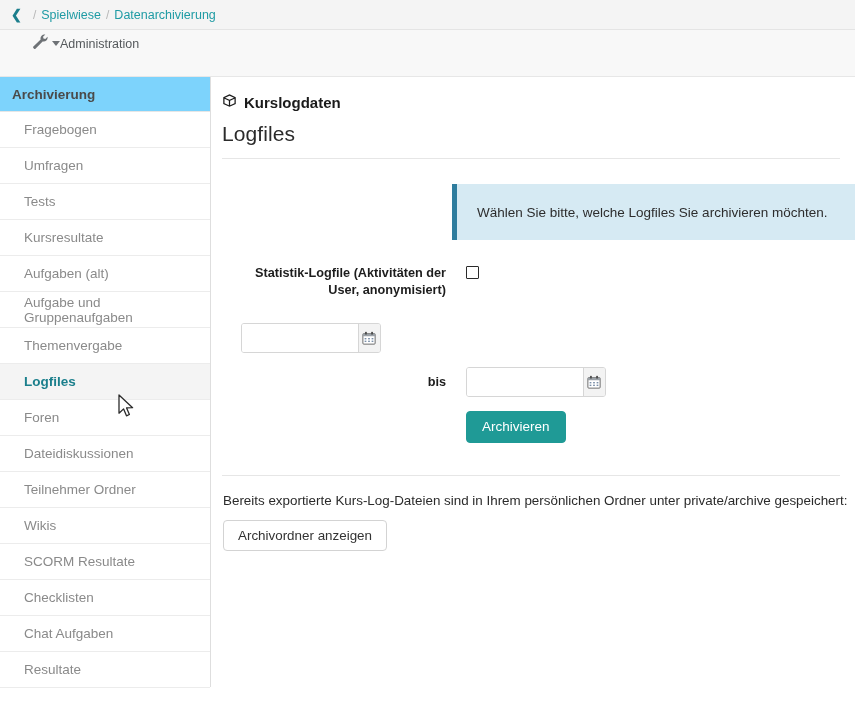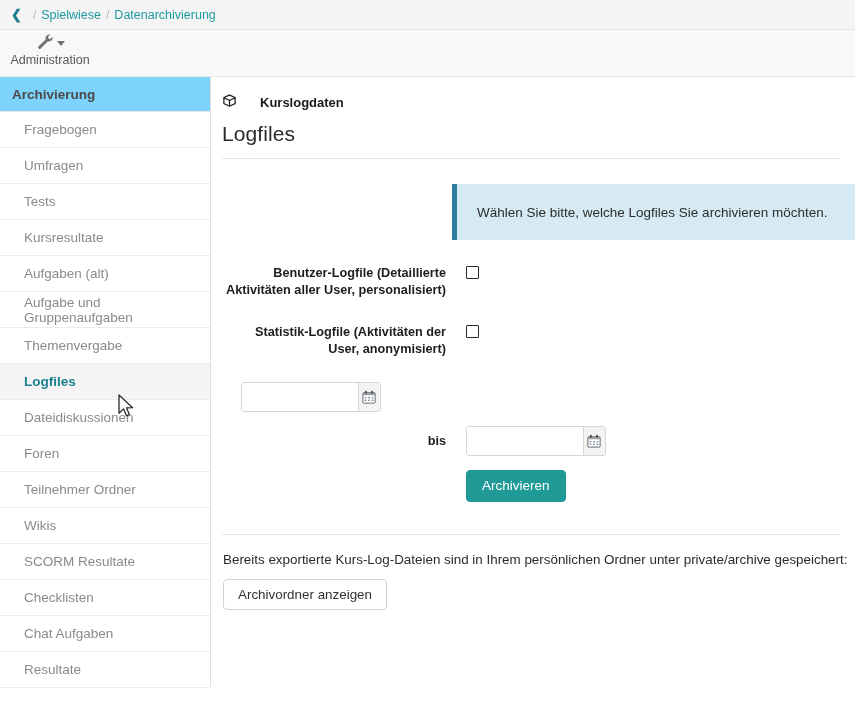--- a/index.html
+++ b/index.html
@@ -37,25 +37,25 @@
   .admin-bar {
     height: 47px;
     background: #f8f8f8;
     border-bottom: 1px solid #e7e7e7;
     display: flex;
     align-items: flex-start;
     padding-left: 13px;
   }
   .admin-item {
     display: flex;
-    flex-direction: column;
     align-items: center;
     cursor: pointer;
     padding-top: 4px;
     width: 74px;
+    margin-left: 18px;
   }
   .admin-icon-row { display:flex; align-items:center; gap:4px; height:17px; }
   .wrench { display:block; }
   .caret-down {
     width: 0; height: 0;
     border-left: 4px solid transparent;
     border-right: 4px solid transparent;
     border-top: 5px solid #6e7276;
     margin-top: 2px;
   }
@@ -109,22 +109,22 @@
     padding: 0;
     position: relative;
     background: #fff;
     overflow: hidden;
   }
   .main-inner { padding: 16px 0 0 10px; }
 
   .page-kicker {
     display: flex;
     align-items: center;
-    gap: 23px;
-    font-size: 13px;
+    gap: 7px;
+    font-size: 15px;
     font-weight: 700;
     color: #1b1b1b;
     margin: 0 13px 0 1px;
   }
   .page-title {
     font-size: 21px;
     font-weight: 400;
     color: #2b2b2b;
     margin: 11px 0 0 1px;
     letter-spacing: .1px;
@@ -308,24 +308,24 @@
           <div class="side-item">
             <span>Aufgabe und Gruppenaufgaben</span>
           </div>
           <div class="side-item">
             <span>Themenvergabe</span>
           </div>
           <div class="side-item active">
             <span>Logfiles</span>
           </div>
           <div class="side-item">
+            <span>Foren</span>
+          </div>
+          <div class="side-item">
             <span>Dateidiskussionen</span>
-          </div>
-          <div class="side-item">
-            <span>Foren</span>
           </div>
           <div class="side-item">
             <span>Teilnehmer Ordner</span>
           </div>
           <div class="side-item">
             <span>Wikis</span>
           </div>
           <div class="side-item">
             <span>SCORM Resultate</span>
           </div>
@@ -357,24 +357,20 @@
         <hr class="title-rule">
 
         <div class="alert-row">
           <div class="alert">
             <span>Wählen Sie bitte, welche Logfiles Sie archivieren möchten.</span>
           </div>
         </div>
 
         <div class="form">
           <div id="checkbox-rows">
-              <div class="form-row">
-                <div class="form-label">Benutzer-Logfile (Detaillierte Aktivitäten aller User, personalisiert)</div>
-                <div class="form-ctrl"><span class="cb"></span></div>
-              </div>
               <div class="form-row">
                 <div class="form-label">Statistik-Logfile (Aktivitäten der User, anonymisiert)</div>
                 <div class="form-ctrl"><span class="cb"></span></div>
               </div>
             </div>
           <div id="date-rows">
               <div class="date-row">
                 <div class="date-group">
                   <input class="date-input" type="text" placeholder="" style="">
                   <div class="date-btn">

